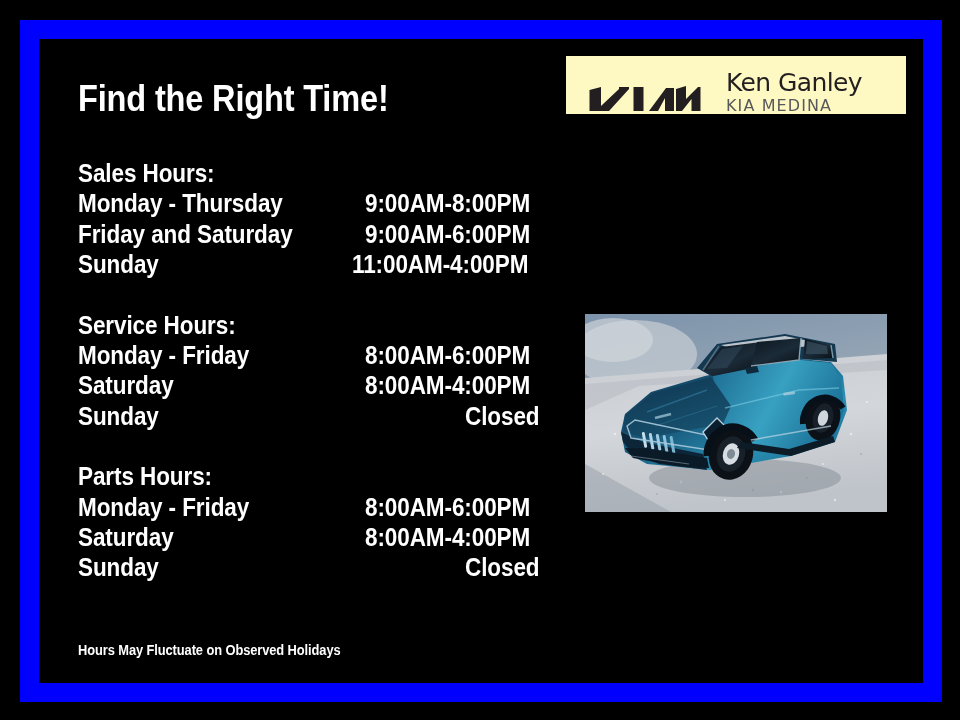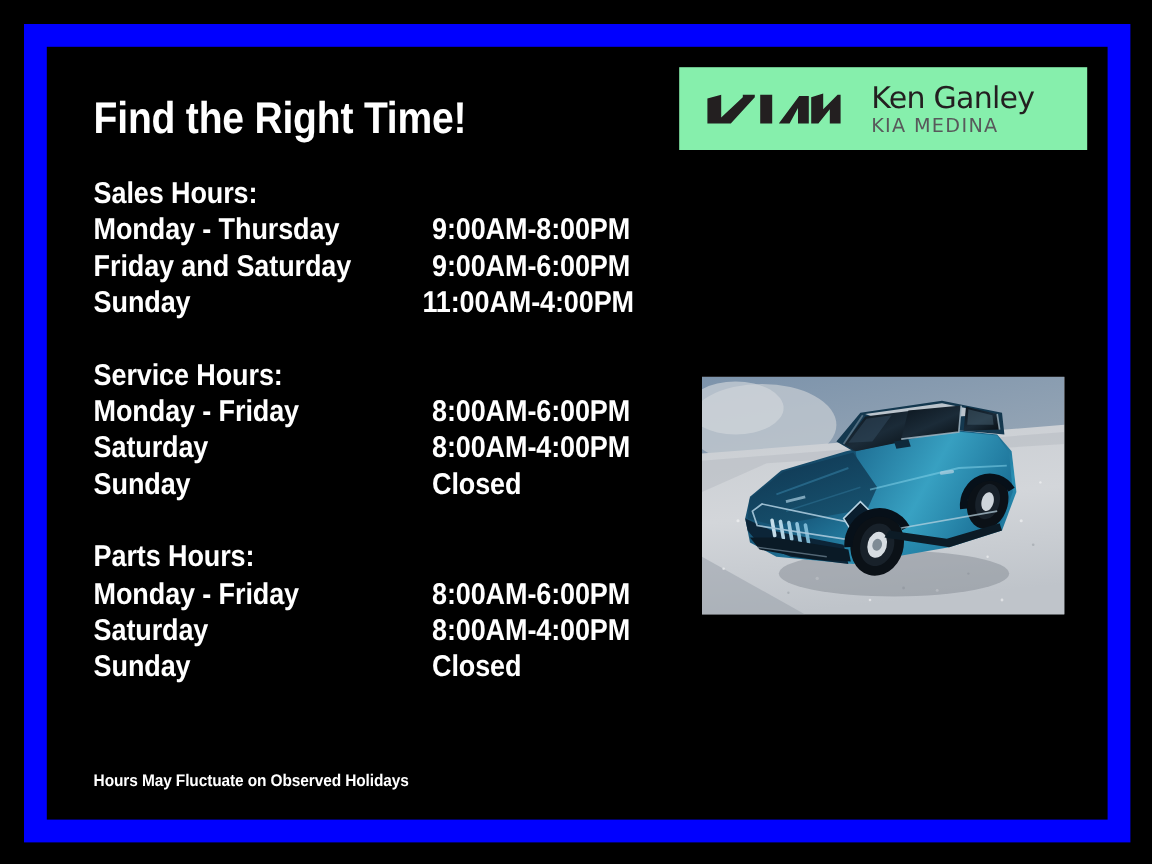--- a/index.html
+++ b/index.html
@@ -46,21 +46,21 @@
     letter-spacing: -0.2px;
     transform: scaleX(0.88);
     transform-origin: left center;
     white-space: nowrap;
   }
 
   
   #hours {
     position: absolute;
     left: 78px;
-    top: 146px;
+    top: 158px;
     width: 470px;
   }
   .hours-section {
     margin-bottom: 30px;
   }
   .hours-section:last-child { margin-bottom: 0; }
 
   .section-heading,
   .hours-row {
     color: #ffffff;
@@ -70,20 +70,21 @@
     line-height: 30.4px;
     letter-spacing: -0.1px;
     white-space: nowrap;
   }
   .section-heading {
     transform: scaleX(0.9);
     transform-origin: left center;
   }
   .hours-row {
     display: flex;
+    justify-content: space-between;
   }
   .day-label {
     display: inline-block;
     width: 282px;
     transform: scaleX(0.9);
     transform-origin: left center;
   }
   .time-value {
     display: inline-block;
     transform: scaleX(0.9);
@@ -105,24 +106,24 @@
     transform-origin: left center;
     white-space: nowrap;
   }
 
   
   #logo-panel {
     position: absolute;
     left: 566px;
     top: 56px;
     width: 340px;
-    height: 69px;
-    background: #86efac;
+    height: 58px;
+    background: #fef9c3;
     display: flex;
-    align-items: center;
+    align-items: flex-end;
   }
   #kia-mark {
     margin-left: 20px;
     width: 118px;
     height: 30px;
     flex: none;
   }
   #dealer-name-wrap {
     margin-left: 22px;
     display: flex;

